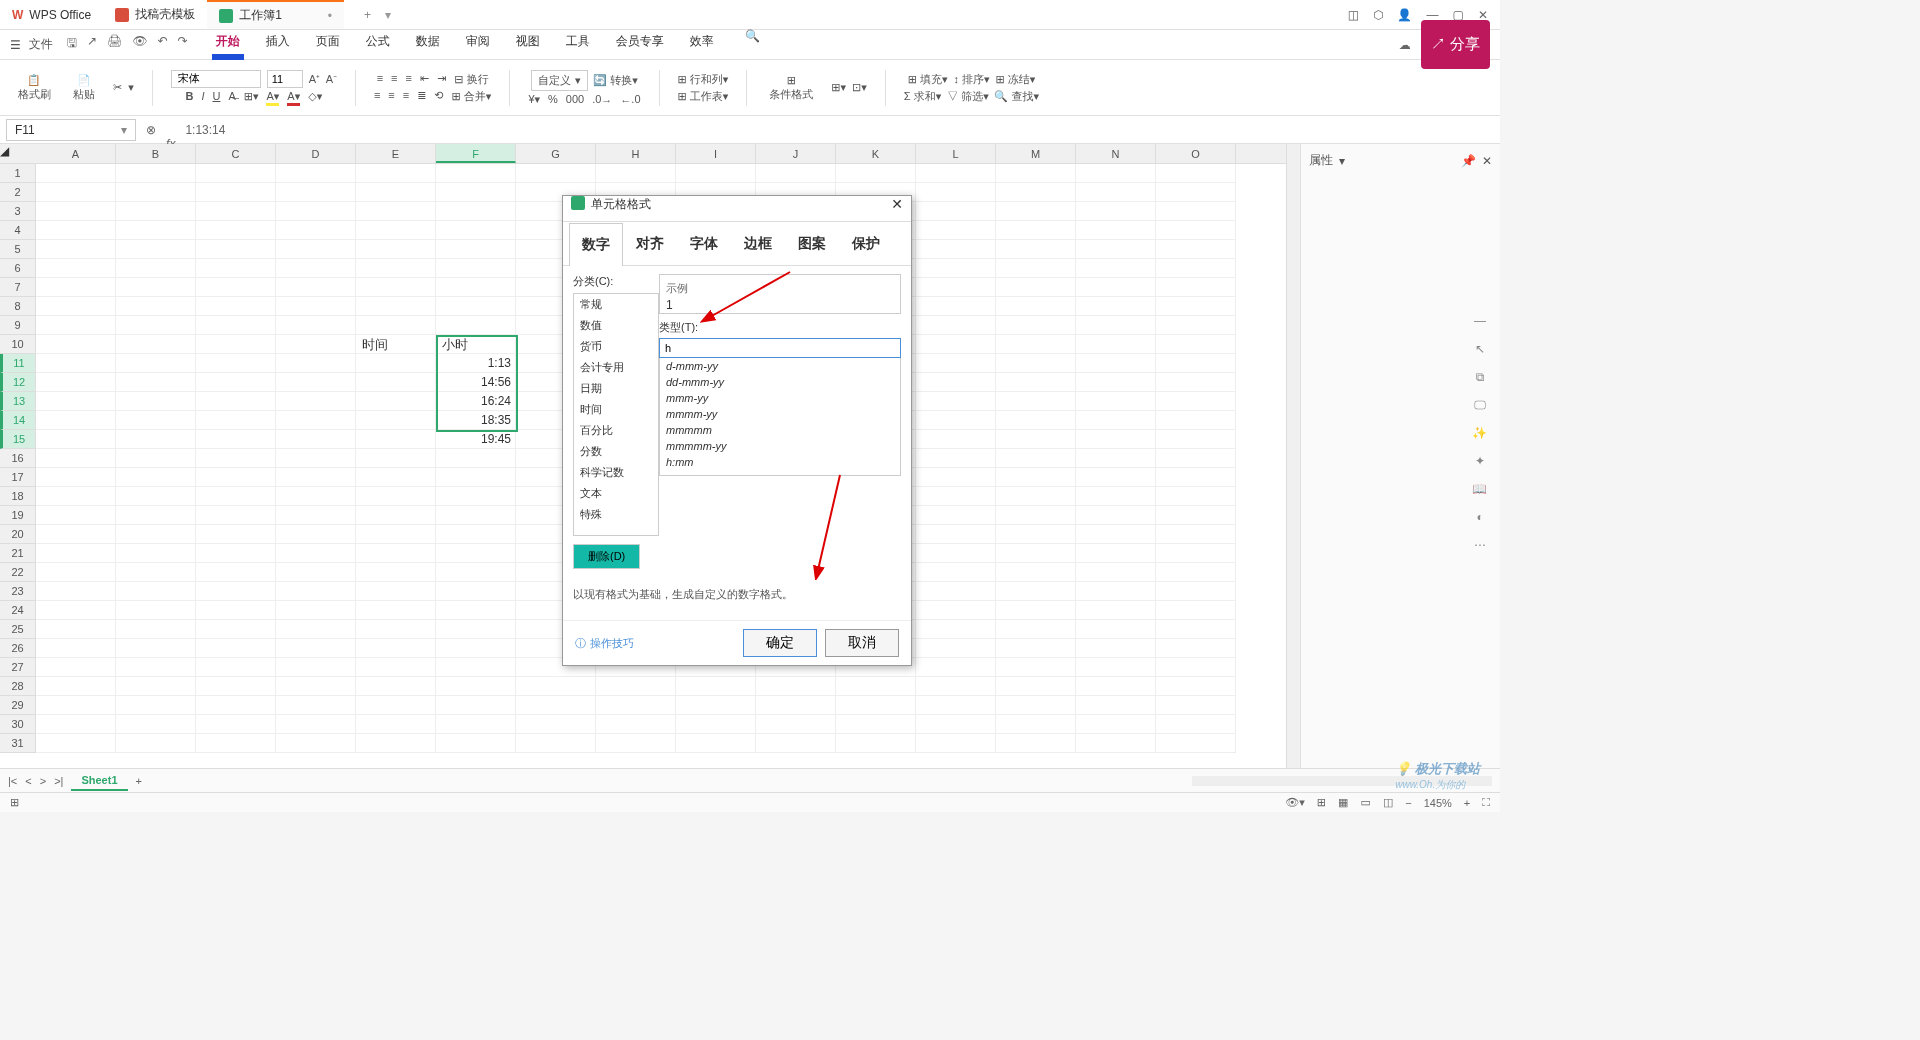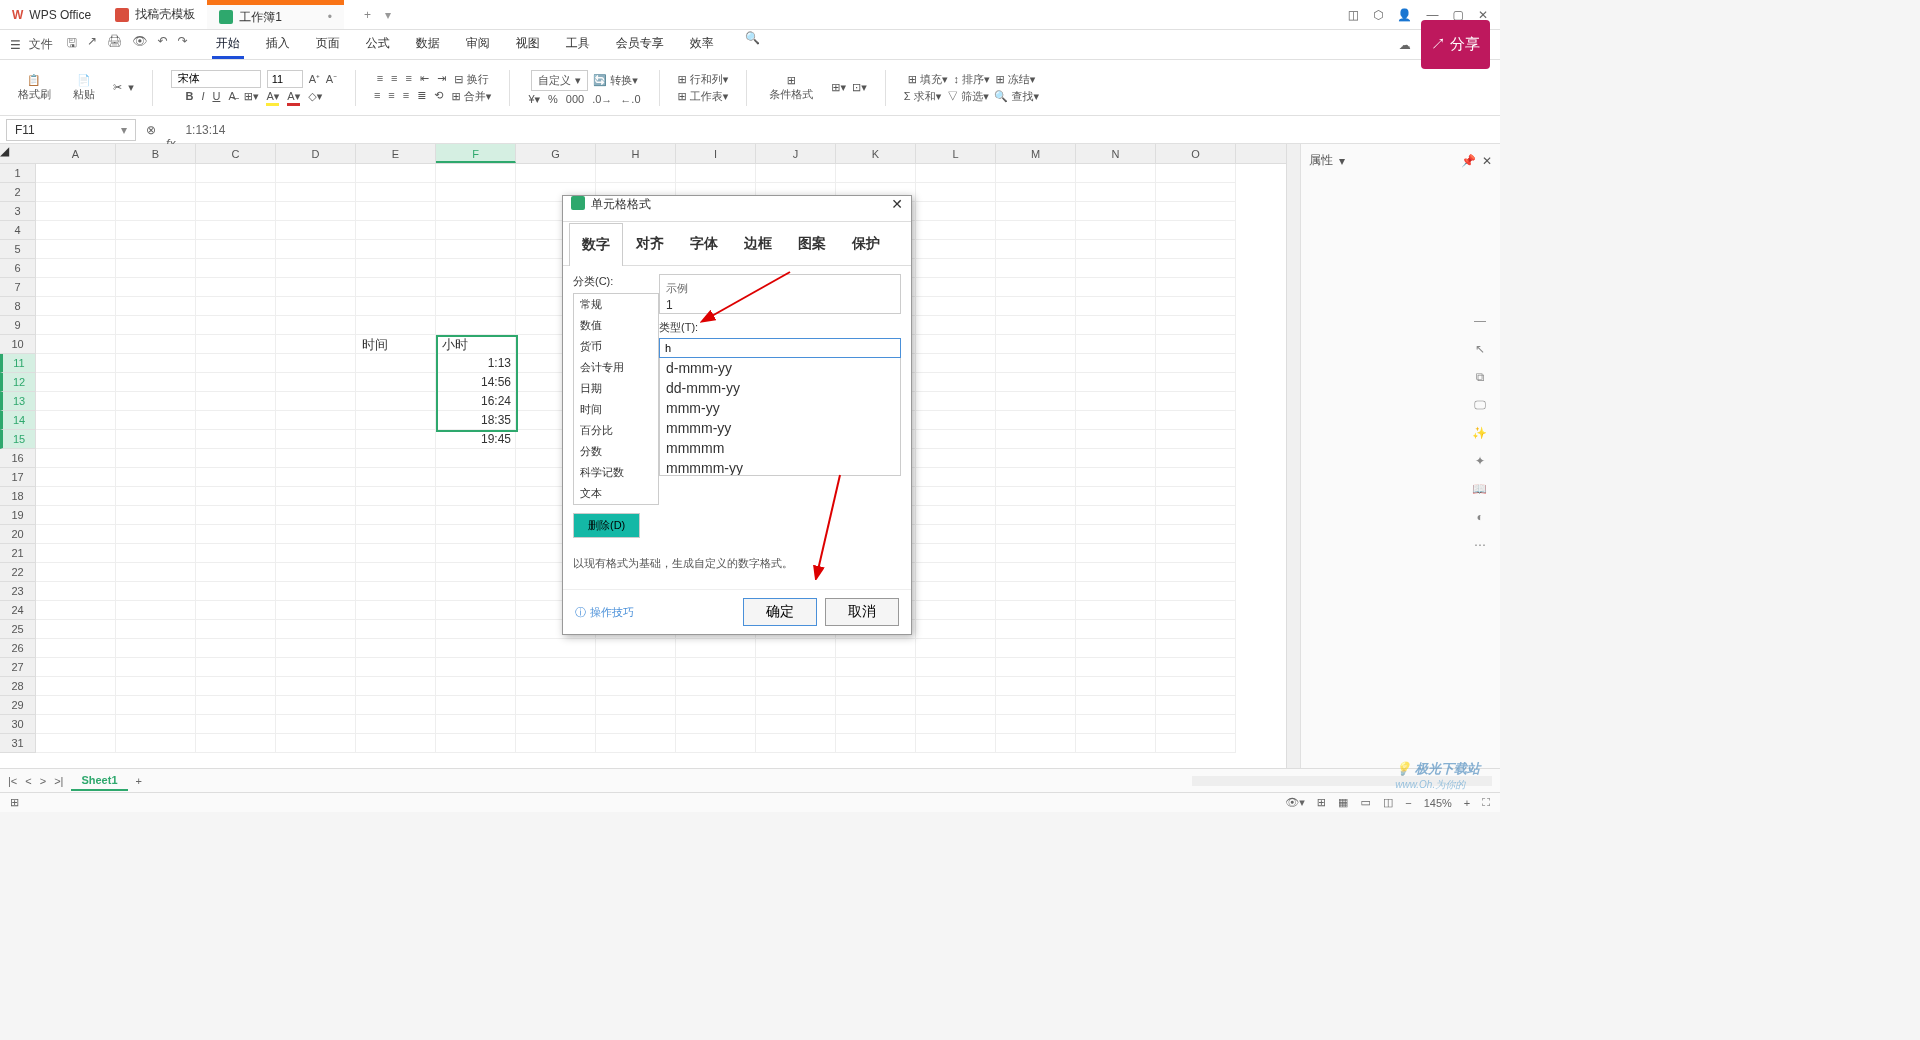--- a/index.html
+++ b/index.html
@@ -1,36 +1,36 @@
 <!DOCTYPE html>
 <html><head>
 <meta charset="utf-8">
 <style>
   * { box-sizing: border-box; margin: 0; padding: 0; font-family: "Microsoft YaHei", Arial, sans-serif; }
   body { background: #f5f5f5; font-size: 12px; color: #333; overflow: hidden; width: 1500px; height: 812px; position: relative; }
   
   
   .titlebar { height: 30px; background: #fff; display: flex; align-items: center; border-bottom: 1px solid #e0e0e0; }
   .tab-app { display: flex; align-items: center; padding: 0 12px; height: 100%; gap: 6px; font-size: 12px; }
-  .tab-app.active-doc { border-top: 5px solid #f97316; background: #fafafa; }
+  .tab-app.active-doc { border-top: 2px solid #f97316; background: #fafafa; }
   .wps-logo { color: #d94f3e; font-weight: bold; font-size: 12px; }
   .tab-app .plus { color: #888; padding: 0 8px; }
   .win-controls { margin-left: auto; display: flex; gap: 14px; padding-right: 12px; color: #666; }
   .win-controls span { cursor: pointer; }
   .doc-icon { width: 14px; height: 14px; display: inline-block; }
   .doc-icon.docao { background: #d94f3e; border-radius: 2px; }
   .doc-icon.sheet { background: #2ea86d; border-radius: 2px; }
   
   
   .menubar { height: 30px; background: #fff; display: flex; align-items: center; padding: 0 10px; gap: 4px; border-bottom: 1px solid #e0e0e0; }
   .menu-left { display: flex; align-items: center; gap: 8px; color: #555;}
   .menu-icons { display: flex; gap: 10px; color: #666; margin-left: 10px; }
   .menu-tabs { display: flex; margin-left: 20px; gap: 18px; }
   .menu-tab { padding: 4px 4px; cursor: pointer; }
-  .menu-tab.active { color: #0f172a; border-bottom: 3px solid #1d4ed8; font-weight: normal;}
+  .menu-tab.active { color: #be185d; border-bottom: 6px solid #1d4ed8; font-weight: bold;}
   .menu-right { margin-left: auto; display: flex; align-items: center; gap: 10px; color: #666;}
   .share-btn { background: #be185d; color: #fff; padding: 15px 10px; border-radius: 4px; font-size: 15px;}
   
   
   .ribbon { height: 56px; background: #fff; display: flex; align-items: center; padding: 0 14px; gap: 14px; border-bottom: 1px solid #e0e0e0; font-size: 11px; color: #555;}
   .ribbon-group { display: flex; flex-direction: column; align-items: center; gap: 2px; }
   .ribbon-group-row { display: flex; gap: 6px; align-items: center;}
   .ribbon-sep { width: 1px; height: 36px; background: #e0e0e0; margin: 0 4px;}
   .ribbon-btn { display: flex; flex-direction: column; align-items: center; font-size: 11px; color: #555; cursor: pointer; padding: 2px 4px;}
   .font-select { border: 1px solid #ccc; padding: 2px 6px; width: 90px; background: #fff; font-size: 11px;}
@@ -68,30 +68,30 @@
   
   .dialog { position: absolute; left: 562px; top: 195px; width: 350px; background: #fff; border: 1px solid #999; box-shadow: 2px 2px 8px rgba(0,0,0,0.3);}
   .dialog-title { height: 26px; display: flex; align-items: flex-start; padding: 0 8px; border-bottom: 1px solid #ddd; font-size: 12px; gap: 6px;}
   .dialog-close { margin-left: auto; cursor: pointer; font-size: 14px;}
   .dialog-tabs { display: flex; border-bottom: 1px solid #ddd; padding: 0 6px;}
   .dialog-tab { padding: 12px 12px; cursor: pointer; font-size: 14px; border: 1px solid transparent; border-bottom: none; font-weight: bold;}
   .dialog-tab.active { border-color: #ccc; background: #fff; position: relative; top: 1px;}
   .dialog-body { padding: 8px 10px; display: flex; }
   .cat-col { width: 86px;}
   .cat-label { font-size: 11px; margin-bottom: 4px;}
-  .cat-list { border: 1px solid #ccc; height: 212px; overflow: auto;}
+  .cat-list { border: 1px solid #ccc; height: 243px; overflow: auto;}
   .cat-item { padding: 3px 6px; font-size: 11px; cursor: pointer;}
   .right-col { flex: 1; }
   .sample-box { border: 1px solid #ccc; padding: 6px; height: 40px; margin-bottom: 6px;}
   .sample-label { font-size: 11px; color: #666;}
   .sample-val { font-size: 12px; margin-top: 2px;}
   .type-label { font-size: 11px; margin-bottom: 3px;}
   .type-input { width: 100%; border: 1px solid #4a90d9; padding: 3px 5px; font-size: 11px; outline: none;}
   .type-list { border: 1px solid #ccc; border-top: none; height: 118px; overflow-y: scroll;}
-  .type-item { padding: 2px 6px; font-size: 14px; cursor: pointer;}
+  .type-item { padding: 2px 6px; font-size: 11px; cursor: pointer; font-style: italic;}
   .del-btn { margin-top: 8px; padding: 4px 14px; border: 1px solid #ccc; background: #14b8a6; font-size: 11px; cursor: pointer;}
   .desc-text { font-size: 11px; color: #555; margin: 10px 0 18px 10px;}
   .dialog-footer { display: flex; align-items: center; padding: 8px 12px; border-top: 1px solid #eee;}
   .tips-link { color: #4a90d9; font-size: 11px; display: flex; align-items: center; gap: 4px;}
   .dlg-btns { margin-left: auto; display: flex; gap: 8px;}
   .dlg-btn { padding: 4px 22px; border: 1px solid #999; background: #f5f5f5; font-size: 14px; cursor: pointer;}
   .dlg-btn.primary { border: 1px solid #4a90d9; }
   
   
   .arrow { position: absolute; pointer-events: none;}

